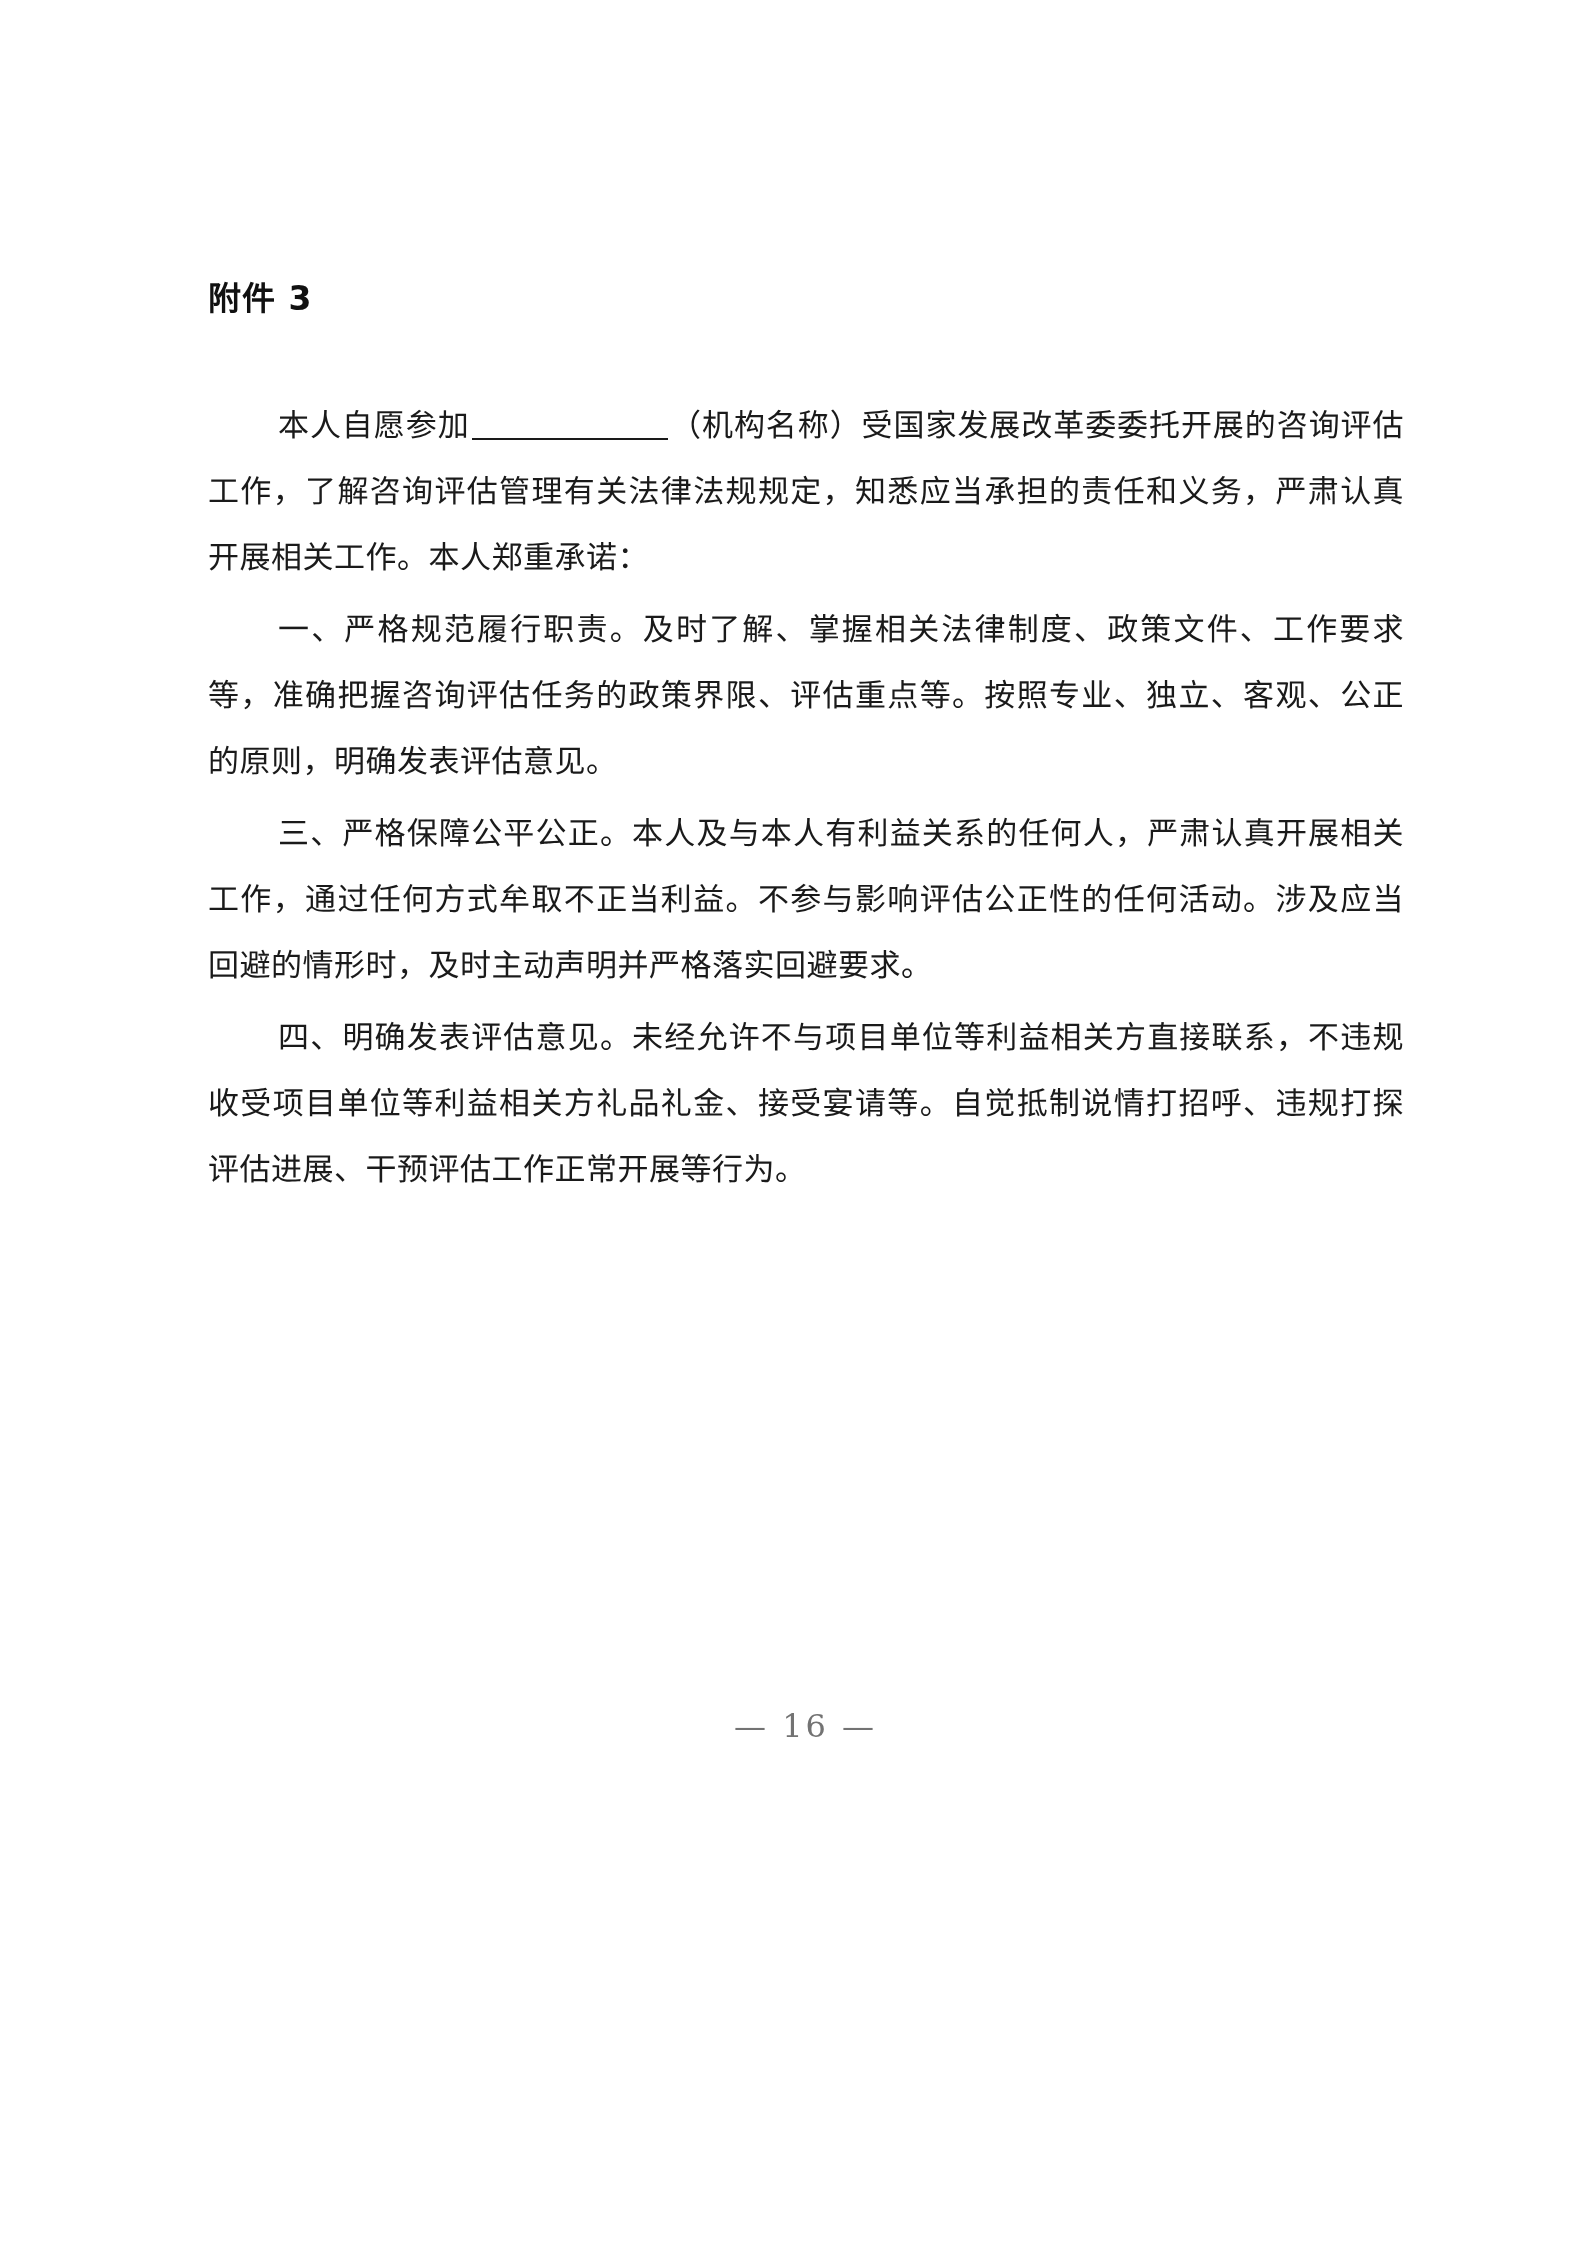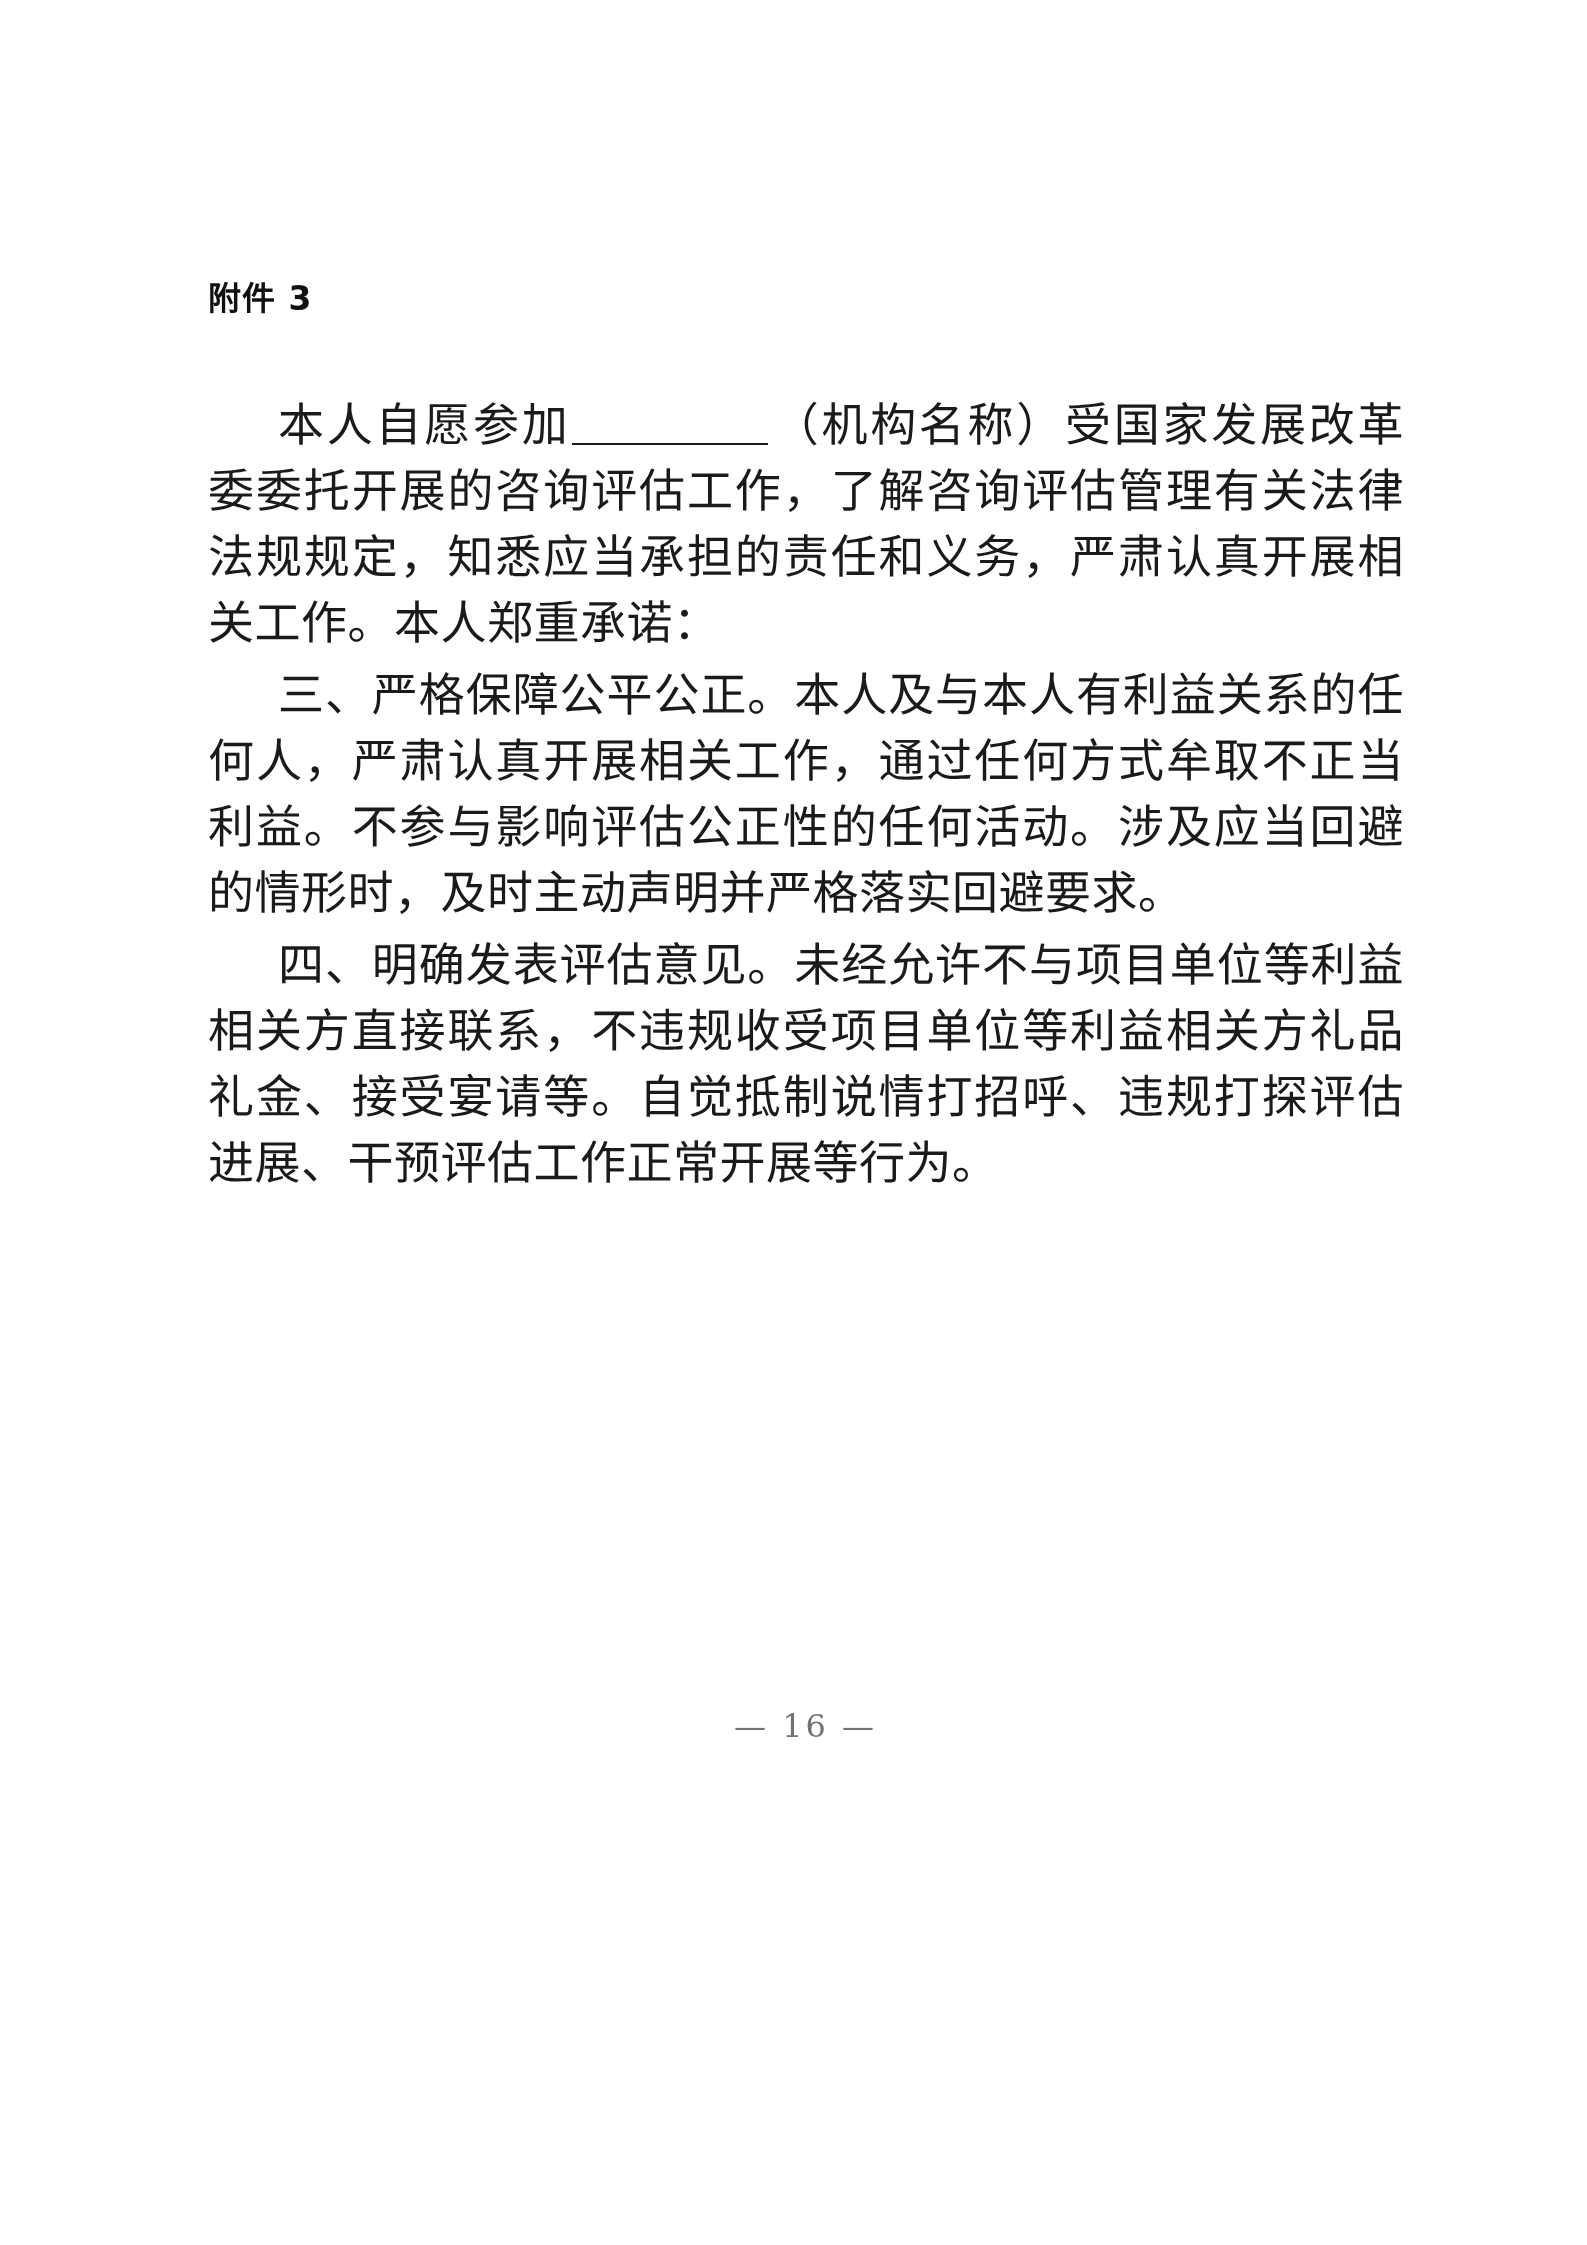--- a/index.html
+++ b/index.html
@@ -45,21 +45,21 @@
     font-weight: bold;
     letter-spacing: 2px;
     color: #000;
     font-family: "DejaVu Serif", "Liberation Serif", serif;
   }
   .body-block {
     margin-top: 72px;
   }
   p.para {
     margin: 0 0 4px 0;
-    font-size: 46px;
+    font-size: 31px;
     line-height: 66px;
     text-indent: 70px;
     text-align: justify;
     text-justify: inter-ideograph;
     letter-spacing: 0.5px;
     color: #1a1a1a;
   }
   p.para + p.para {
     margin-top: 6px;
   }
@@ -88,20 +88,21 @@
 <div class="page">
   <div class="content">
 
     <div class="attachment-label">附件 3</div>
 
 
     <div class="body-block">
 
       <p class="para"><span>本人自愿参加</span><span class="blank-line"></span><span>（机构名称）受国家发展改革委委托开展的咨询评估工作，了解咨询评估管理有关法律法规规定，知悉应当承担的责任和义务，严肃认真开展相关工作。本人郑重承诺：</span></p>
 
+      <p class="para">一、严格规范履行职责。及时了解、掌握相关法律制度、政策文件、工作要求等，准确把握咨询评估任务的政策界限、评估重点等。按照专业、独立、客观、公正的原则，明确发表评估意见。</p>
 
 
       <p class="para">三、严格保障公平公正。本人及与本人有利益关系的任何人，严肃认真开展相关工作，通过任何方式牟取不正当利益。不参与影响评估公正性的任何活动。涉及应当回避的情形时，及时主动声明并严格落实回避要求。</p>
 
       <p class="para">四、明确发表评估意见。未经允许不与项目单位等利益相关方直接联系，不违规收受项目单位等利益相关方礼品礼金、接受宴请等。自觉抵制说情打招呼、违规打探评估进展、干预评估工作正常开展等行为。</p>
 
     </div>
   </div>
 
   <div class="page-number">— 16 —</div>

